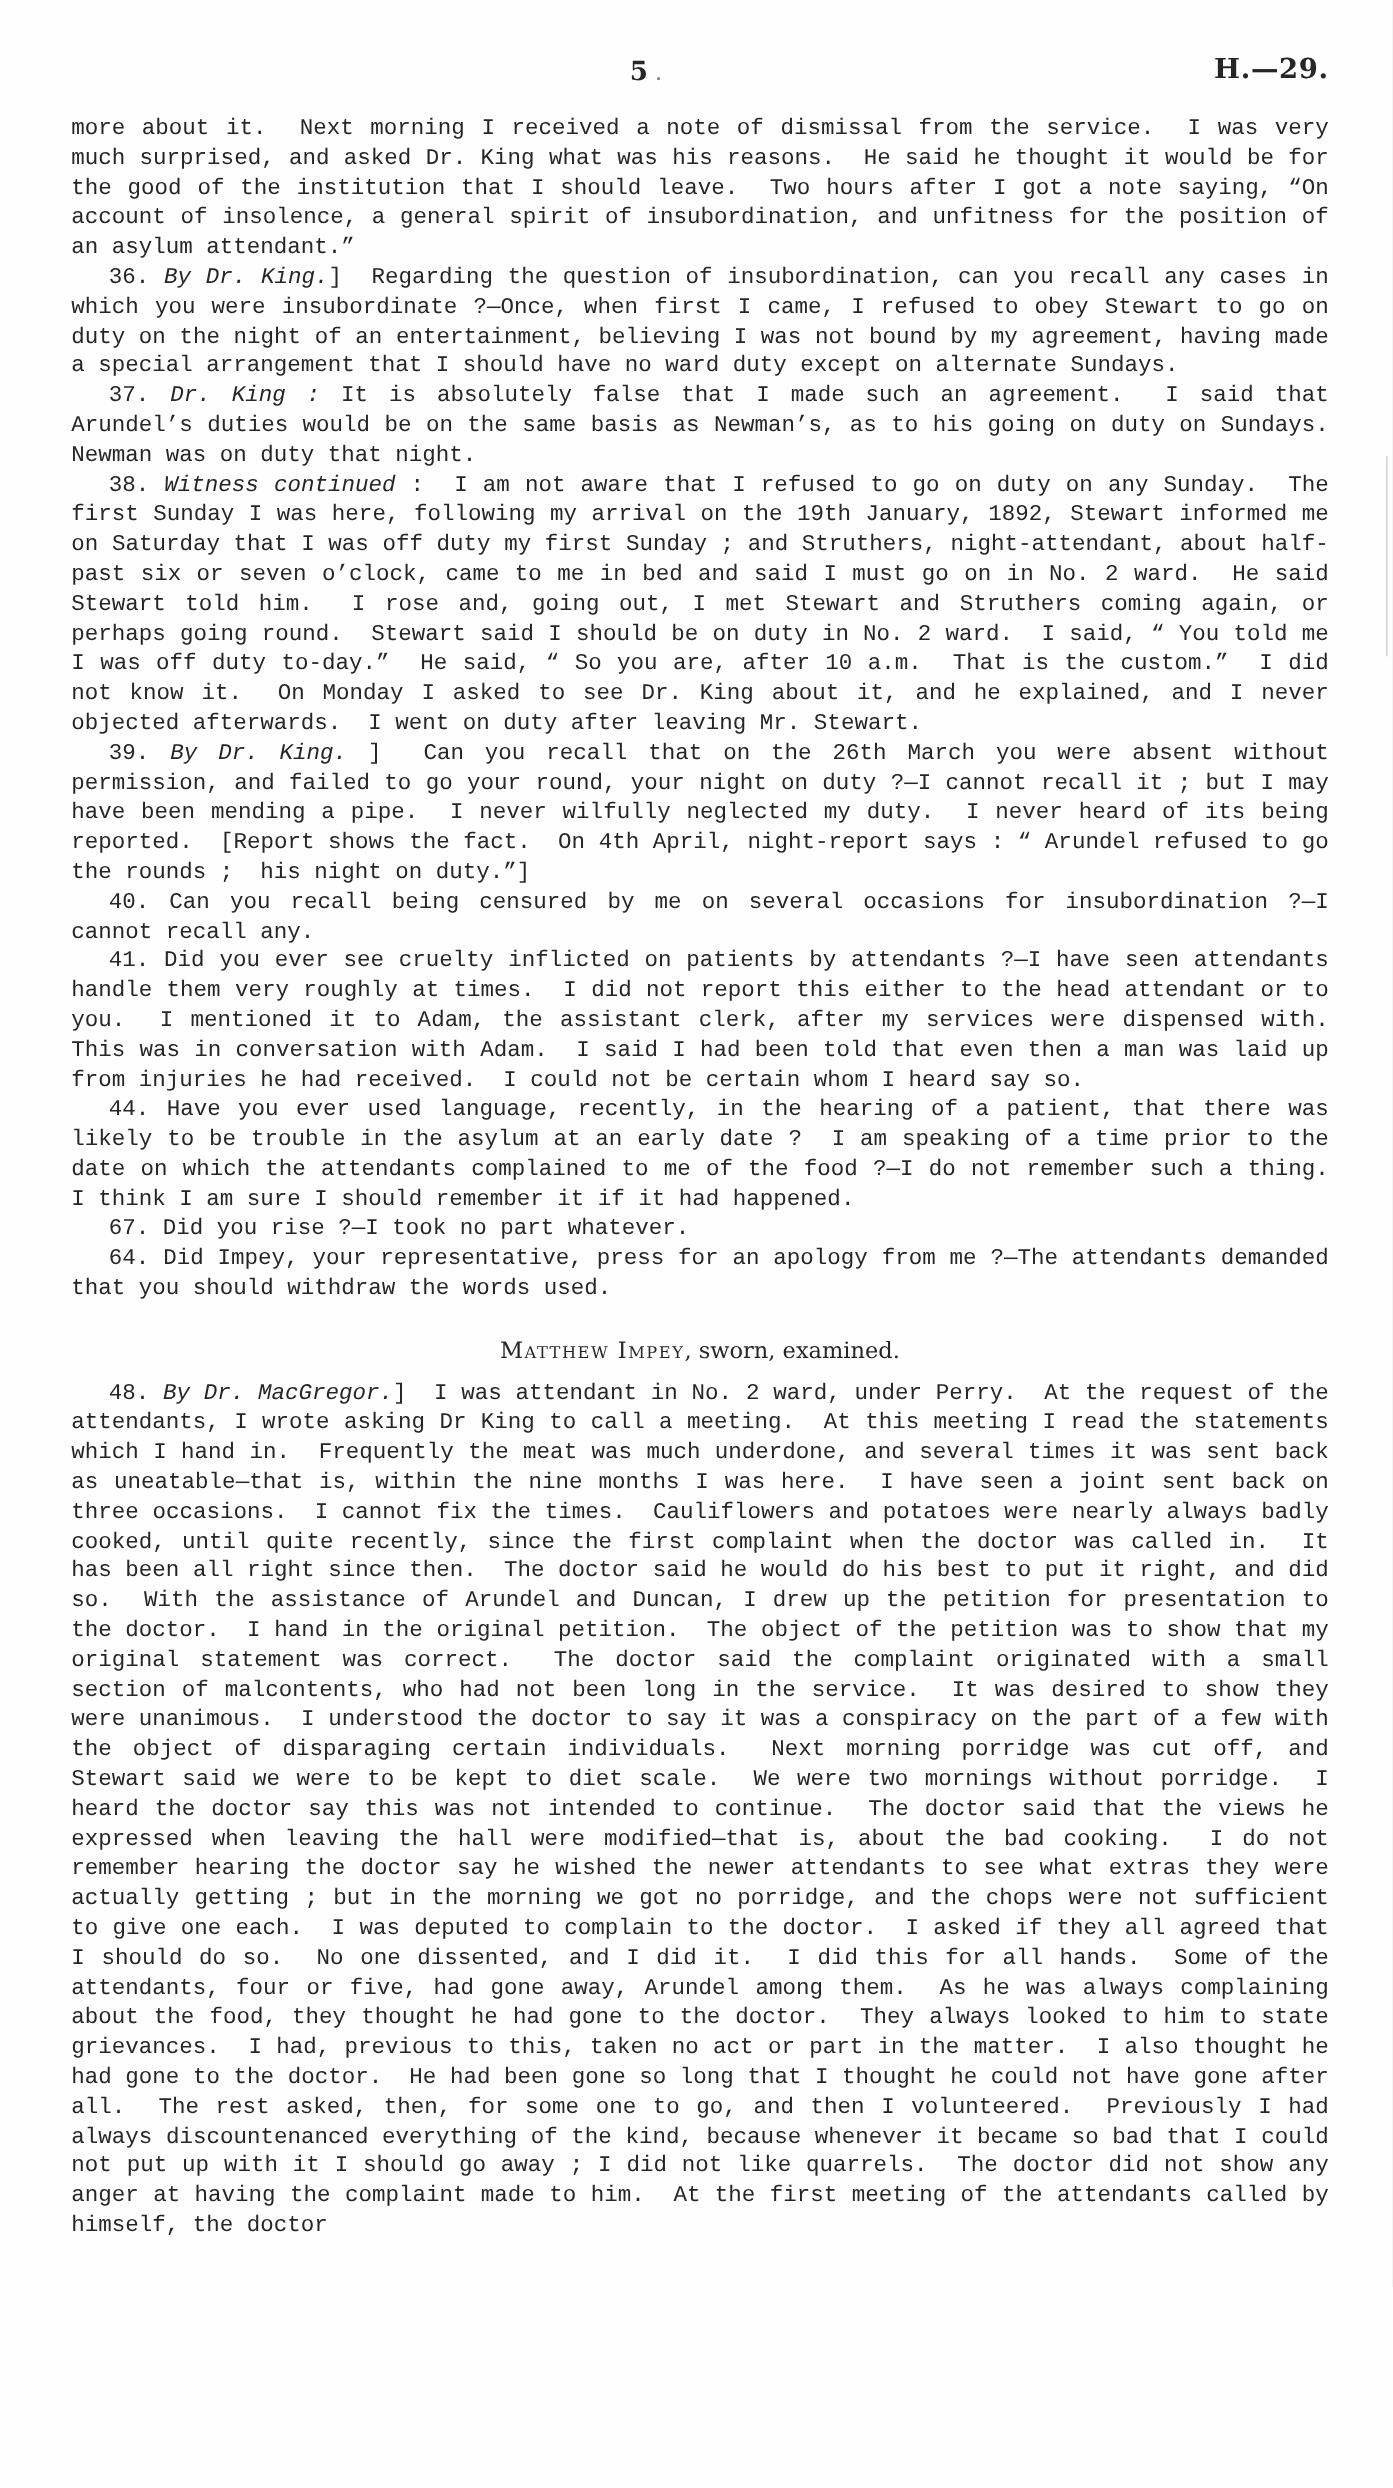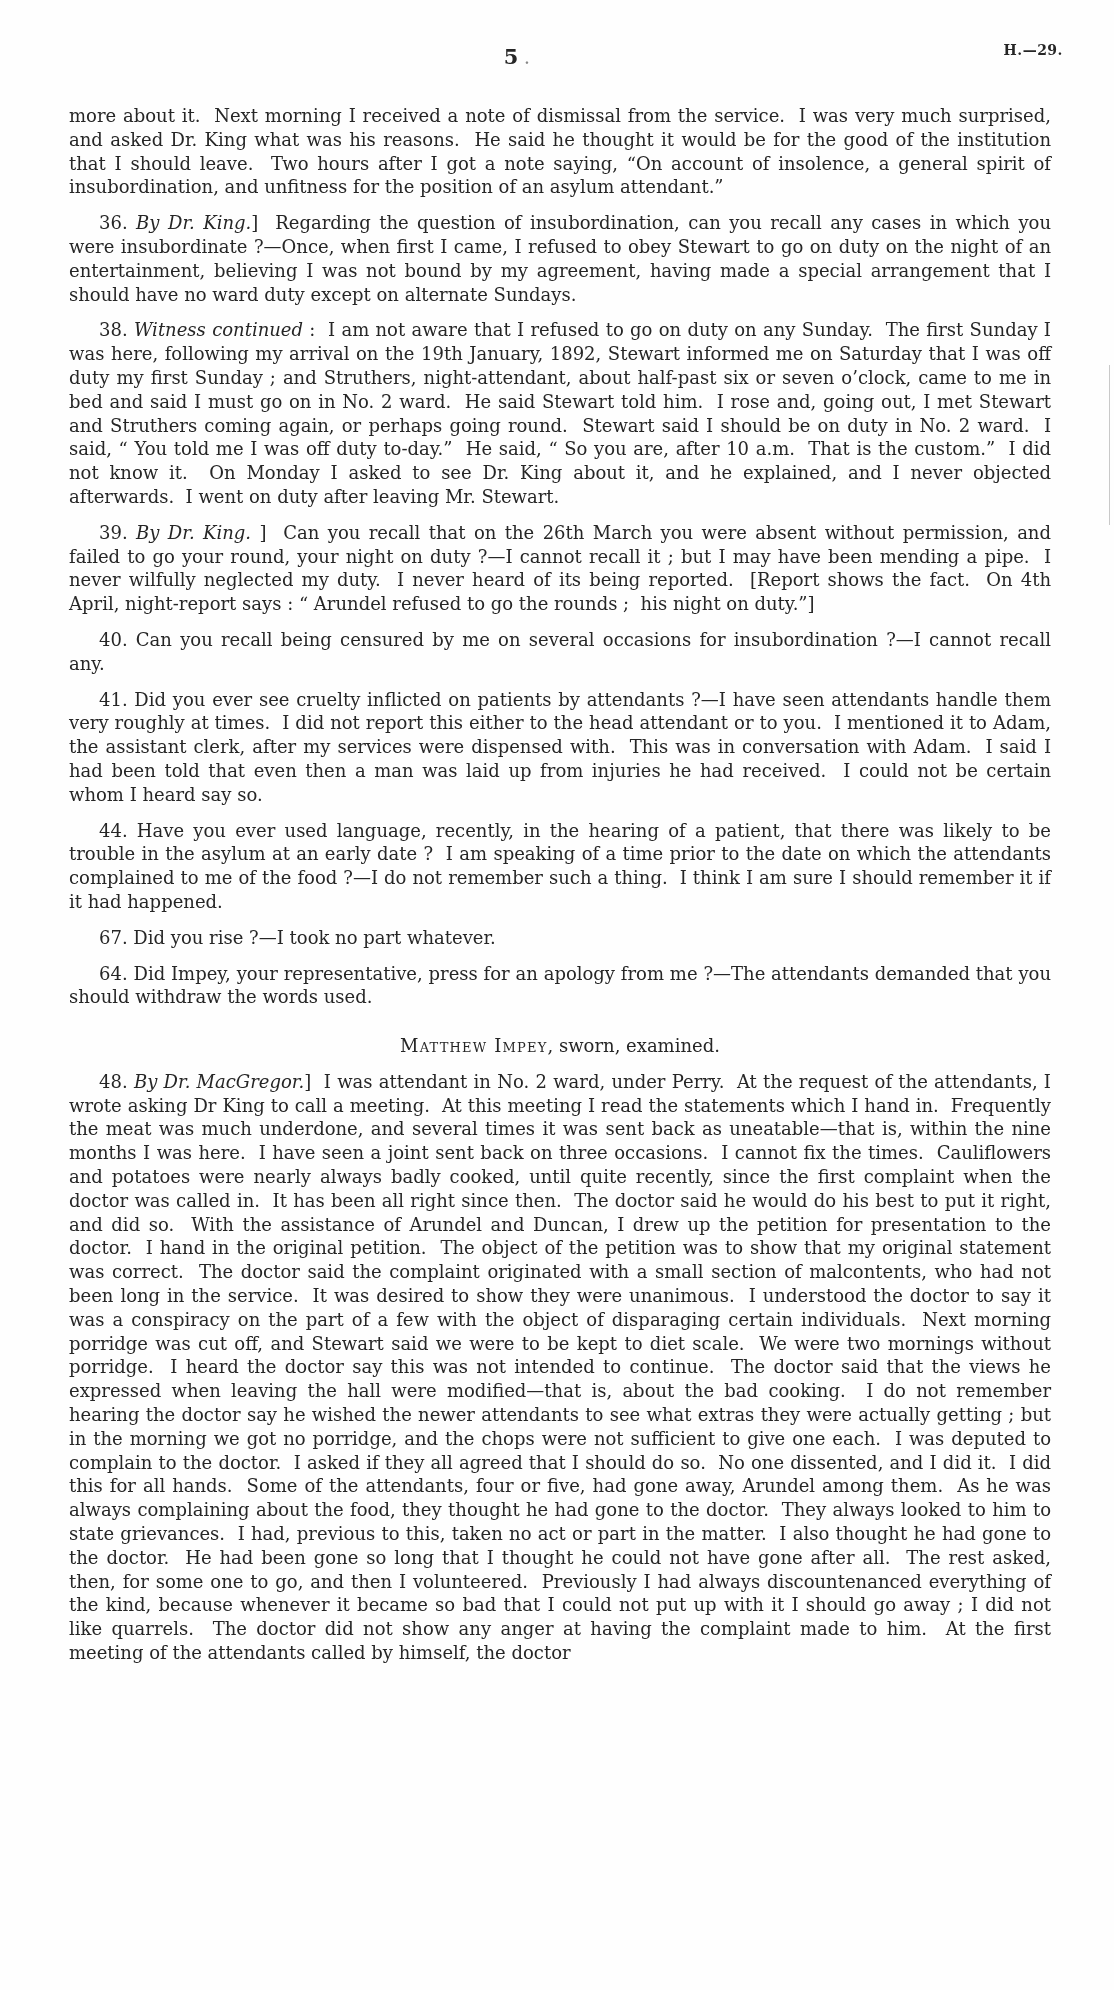--- a/index.html
+++ b/index.html
@@ -35,35 +35,36 @@
   .page-number .suffix {
     opacity: 0.55;
     font-size: 14px;
     padding-left: 5px;
   }
   .doc-ref {
     position: absolute;
     right: 0;
     top: -2px;
     font-weight: bold;
-    font-size: 14px;
+    font-size: 22px;
     letter-spacing: 0.5px;
   }
   .document-body {
     position: absolute;
     top: 92px;
     left: 57px;
     width: 1006px;
     text-align: justify;
     font-size: 18px;
     line-height: 23.8px;
   }
   .document-body p.para {
-    margin: 12px;
+    margin: 0;
     white-space: pre-wrap;
+    font-family: Liberation Mono, monospace;
   }
   .document-body p.para.indent {
     text-indent: 30px;
   }
   .document-body h3.heading {
     margin: 25px 0 11px 0;
     text-align: center;
     font-weight: normal;
     font-size: 18px;
     white-space: pre-wrap;
@@ -90,20 +91,21 @@
 <body>
 
 <div class="sheet">
   <div class="page-header">
     <div class="page-number"><span>5</span><span class="suffix">.</span></div>
     <div class="doc-ref">H.—29.</div>
   </div>
   <div class="document-body">
       <p class="para"><span>more about it.  Next morning I received a note of dismissal from the service.  I was very much surprised, and asked Dr. King what was his reasons.  He said he thought it would be for the good of the institution that I should leave.  Two hours after I got a note saying, “On account of insolence, a general spirit of insubordination, and unfitness for the position of an asylum attendant.”</span></p>
       <p class="para indent"><span>36. </span><span class="italic">By Dr. King.</span><span>]  Regarding the question of insubordination, can you recall any cases in which you were insubordinate ?—Once, when first I came, I refused to obey Stewart to go on duty on the night of an entertainment, believing I was not bound by my agreement, having made a special arrangement that I should have no ward duty except on alternate Sundays.</span></p>
+      <p class="para indent"><span>37. </span><span class="italic">Dr. King :</span><span> It is absolutely false that I made such an agreement.  I said that Arundel’s duties would be on the same basis as Newman’s, as to his going on duty on Sundays.  Newman was on duty that night.</span></p>
       <p class="para indent"><span>38. </span><span class="italic">Witness continued</span><span> :  I am not aware that I refused to go on duty on any Sunday.  The first Sunday I was here, following my arrival on the 19th January, 1892, Stewart informed me on Saturday that I was off duty my first Sunday ; and Struthers, night-attendant, about half-past six or seven o’clock, came to me in bed and said I must go on in No. 2 ward.  He said Stewart told him.  I rose and, going out, I met Stewart and Struthers coming again, or perhaps going round.  Stewart said I should be on duty in No. 2 ward.  I said, “ You told me I was off duty to-day.”  He said, “ So you are, after 10 a.m.  That is the custom.”  I did not know it.  On Monday I asked to see Dr. King about it, and he explained, and I never objected afterwards.  I went on duty after leaving Mr. Stewart.</span></p>
       <p class="para indent"><span>39. </span><span class="italic">By Dr. King. </span><span>]  Can you recall that on the 26th March you were absent without permission, and failed to go your round, your night on duty ?—I cannot recall it ; but I may have been mending a pipe.  I never wilfully neglected my duty.  I never heard of its being reported.  [Report shows the fact.  On 4th April, night-report says : “ Arundel refused to go the rounds ;  his night on duty.”]</span></p>
       <p class="para indent"><span>40. Can you recall being censured by me on several occasions for insubordination ?—I cannot recall any.</span></p>
       <p class="para indent"><span>41. Did you ever see cruelty inflicted on patients by attendants ?—I have seen attendants handle them very roughly at times.  I did not report this either to the head attendant or to you.  I mentioned it to Adam, the assistant clerk, after my services were dispensed with.  This was in conversation with Adam.  I said I had been told that even then a man was laid up from injuries he had received.  I could not be certain whom I heard say so.</span></p>
       <p class="para indent"><span>44. Have you ever used language, recently, in the hearing of a patient, that there was likely to be trouble in the asylum at an early date ?  I am speaking of a time prior to the date on which the attendants complained to me of the food ?—I do not remember such a thing.  I think I am sure I should remember it if it had happened.</span></p>
       <p class="para indent"><span>67. Did you rise ?—I took no part whatever.</span></p>
       <p class="para indent"><span>64. Did Impey, your representative, press for an apology from me ?—The attendants demanded that you should withdraw the words used.</span></p>
       <h3 class="heading"><span class="smallcaps">Matthew Impey</span><span>, sworn, examined.</span></h3>
       <p class="para indent"><span>48. </span><span class="italic">By Dr. MacGregor.</span><span>]  I was attendant in No. 2 ward, under Perry.  At the request of the attendants, I wrote asking Dr King to call a meeting.  At this meeting I read the statements which I hand in.  Frequently the meat was much underdone, and several times it was sent back as uneatable—that is, within the nine months I was here.  I have seen a joint sent back on three occasions.  I cannot fix the times.  Cauliflowers and potatoes were nearly always badly cooked, until quite recently, since the first complaint when the doctor was called in.  It has been all right since then.  The doctor said he would do his best to put it right, and did so.  With the assistance of Arundel and Duncan, I drew up the petition for presentation to the doctor.  I hand in the original petition.  The object of the petition was to show that my original statement was correct.  The doctor said the complaint originated with a small section of malcontents, who had not been long in the service.  It was desired to show they were unanimous.  I understood the doctor to say it was a conspiracy on the part of a few with the object of disparaging certain individuals.  Next morning porridge was cut off, and Stewart said we were to be kept to diet scale.  We were two mornings without porridge.  I heard the doctor say this was not intended to continue.  The doctor said that the views he expressed when leaving the hall were modified—that is, about the bad cooking.  I do not remember hearing the doctor say he wished the newer attendants to see what extras they were actually getting ; but in the morning we got no porridge, and the chops were not sufficient to give one each.  I was deputed to complain to the doctor.  I asked if they all agreed that I should do so.  No one dissented, and I did it.  I did this for all hands.  Some of the attendants, four or five, had gone away, Arundel among them.  As he was always complaining about the food, they thought he had gone to the doctor.  They always looked to him to state grievances.  I had, previous to this, taken no act or part in the matter.  I also thought he had gone to the doctor.  He had been gone so long that I thought he could not have gone after all.  The rest asked, then, for some one to go, and then I volunteered.  Previously I had always discountenanced everything of the kind, because whenever it became so bad that I could not put up with it I should go away ; I did not like quarrels.  The doctor did not show any anger at having the complaint made to him.  At the first meeting of the attendants called by himself, the doctor</span></p>
     </div>

